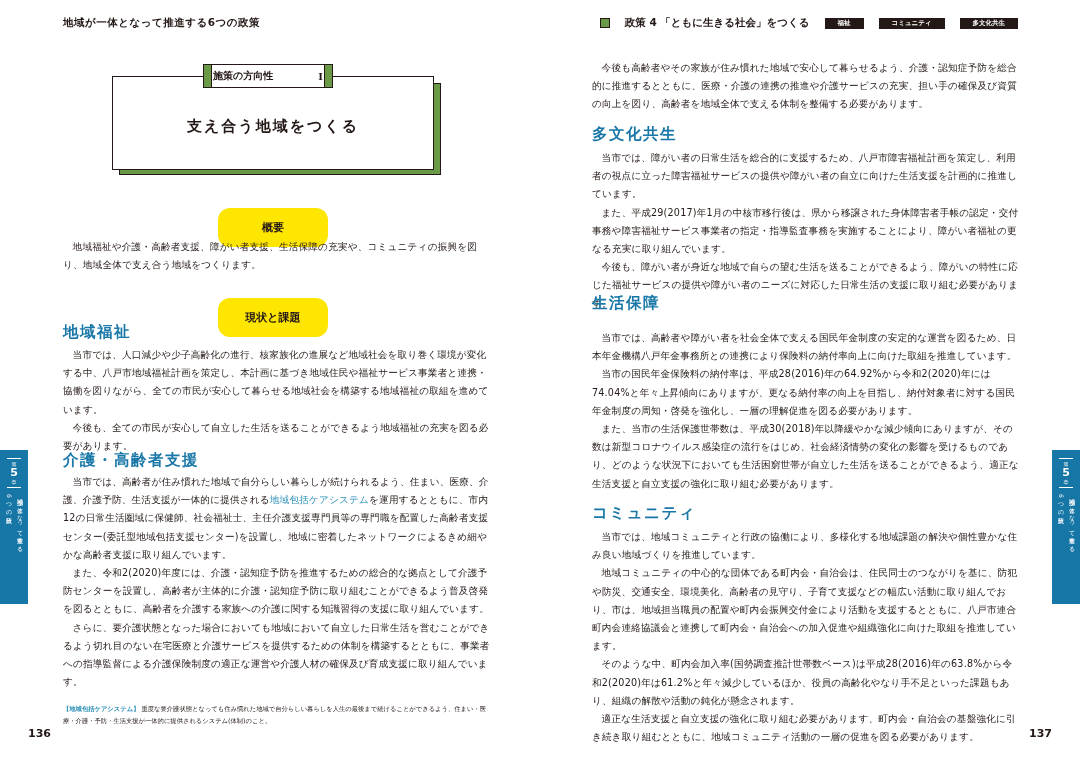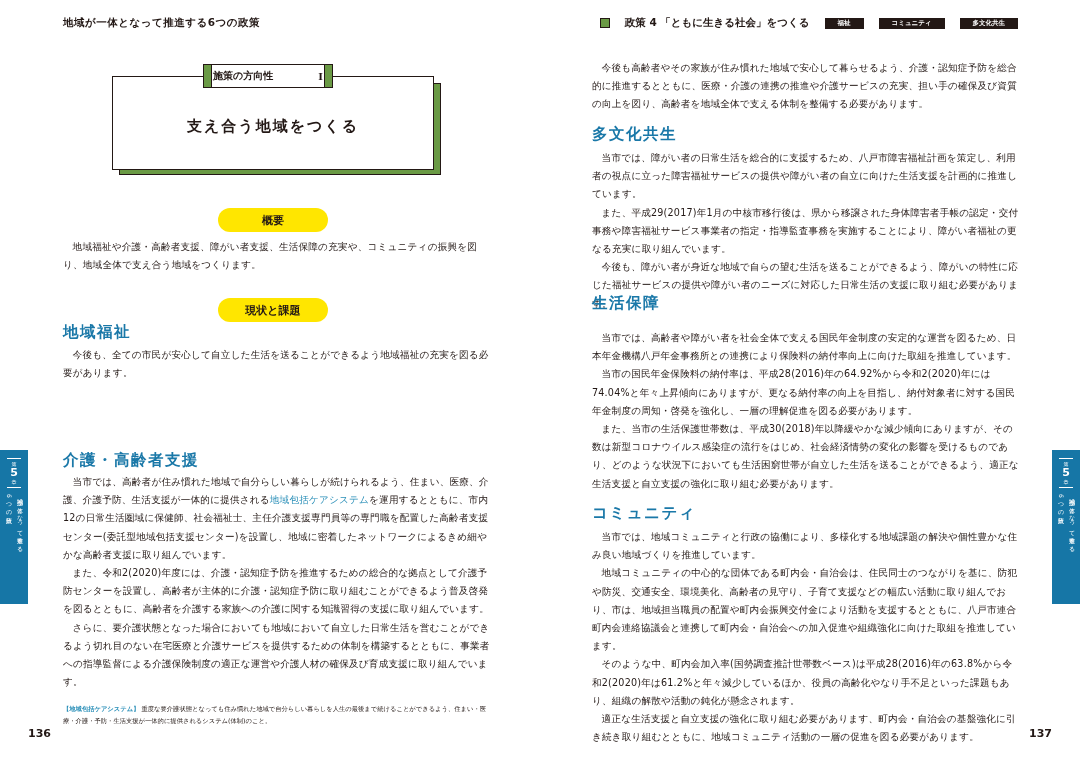--- a/index.html
+++ b/index.html
@@ -19,21 +19,21 @@
   
   .title-shadow { position: absolute; left: 119px; top: 83px; width: 322px; height: 92px; background: #6a9a45; border: 1px solid #231815; }
   .title-box { position: absolute; left: 112px; top: 76px; width: 322px; height: 94px; background: #fff; border: 1.5px solid #231815; display: flex; align-items: center; justify-content: center; }
   .title-main { font-size: 15px; font-weight: bold; letter-spacing: 2px; margin-top: 6px; }
   .dir-tab { position: absolute; left: 203px; top: 64px; width: 130px; height: 24px; background: #fff; border: 1.5px solid #231815; display: flex; align-items: center; justify-content: center; font-size: 10px; font-weight: bold; gap: 35px; }
   .dir-tab::before, .dir-tab::after { content: ""; position: absolute; top: 0; bottom: 0; width: 7px; background: #6a9a45; }
   .dir-tab::before { left: 0; border-right: 1.5px solid #231815; }
   .dir-tab::after { right: 0; border-left: 1.5px solid #231815; }
   .dir-num { margin-left: 10px; font-family: "DejaVu Serif", serif; }
 
-  .pill { position: absolute; left: 218px; width: 110px; height: 24px; background: #ffe600; border-radius: 12px; display: flex; align-items: center; justify-content: center; font-size: 11px; font-weight: bold; }
+  .pill { position: absolute; left: 218px; width: 110px; height: 39px; background: #ffe600; border-radius: 12px; display: flex; align-items: center; justify-content: center; font-size: 11px; font-weight: bold; }
 
   .para { position: absolute; font-size: 9.6px; line-height: 18.2px; letter-spacing: 0.2px; }
   .para p { text-indent: 1em; }
   .h2 { position: absolute; font-size: 15.5px; font-weight: bold; color: #1a78a8; letter-spacing: 1.5px; }
   .link-term { color: #2a8fb8; }
 
   .left-col { left: 63px; width: 430px; }
   .right-col { left: 52px; width: 430px; }
 
   .footnote { position: absolute; left: 63px; top: 703px; width: 430px; font-size: 6.3px; line-height: 12px; }
@@ -66,20 +66,21 @@
 
     <div class="pill" style="top:208px;">概要</div>
     <div class="para left-col" style="top:238px;">
       <p>地域福祉や介護・高齢者支援、障がい者支援、生活保障の充実や、コミュニティの振興を図り、地域全体で支え合う地域をつくります。</p>
     </div>
 
     <div class="pill" style="top:298px;">現状と課題</div>
 
     <div class="h2 left-col" style="top:322px;">地域福祉</div>
     <div class="para left-col" style="top:346px;">
+      <p>当市では、人口減少や少子高齢化の進行、核家族化の進展など地域社会を取り巻く環境が変化する中、八戸市地域福祉計画を策定し、本計画に基づき地域住民や福祉サービス事業者と連携・協働を図りながら、全ての市民が安心して暮らせる地域社会を構築する地域福祉の取組を進めています。</p>
       <p>今後も、全ての市民が安心して自立した生活を送ることができるよう地域福祉の充実を図る必要があります。</p>
     </div>
 
     <div class="h2 left-col" style="top:450px;">介護・高齢者支援</div>
     <div class="para left-col" style="top:473px;">
       <p><span>当市では、高齢者が住み慣れた地域で自分らしい暮らしが続けられるよう、住まい、医療、介護、介護予防、生活支援が一体的に提供される</span><span class="link-term">地域包括ケアシステム</span><span>を運用するとともに、市内12の日常生活圏域に保健師、社会福祉士、主任介護支援専門員等の専門職を配置した高齢者支援センター(委託型地域包括支援センター)を設置し、地域に密着したネットワークによるきめ細やかな高齢者支援に取り組んでいます。</span></p>
       <p>また、令和2(2020)年度には、介護・認知症予防を推進するための総合的な拠点として介護予防センターを設置し、高齢者が主体的に介護・認知症予防に取り組むことができるよう普及啓発を図るとともに、高齢者を介護する家族への介護に関する知識習得の支援に取り組んでいます。</p>
       <p>さらに、要介護状態となった場合においても地域において自立した日常生活を営むことができるよう切れ目のない在宅医療と介護サービスを提供するための体制を構築するとともに、事業者への指導監督による介護保険制度の適正な運営や介護人材の確保及び育成支援に取り組んでいます。</p>
     </div>
 

